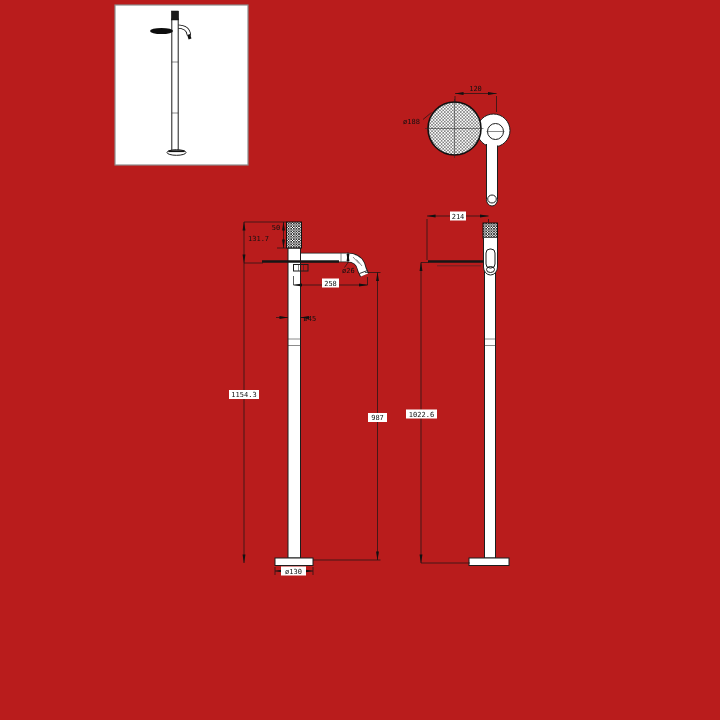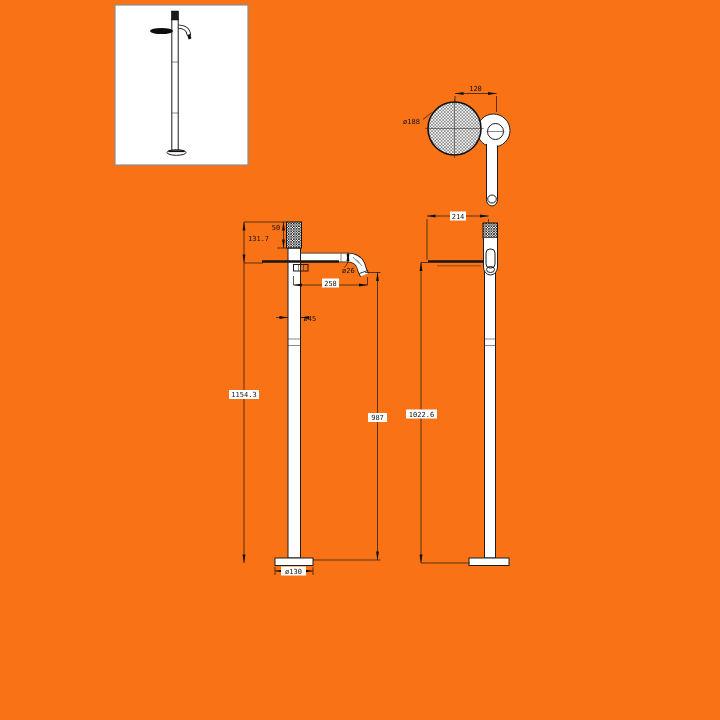--- a/index.html
+++ b/index.html
@@ -5,21 +5,21 @@
   html, body {
     margin: 0;
     padding: 0;
     background: #ffffff;
     font-family: "DejaVu Sans Mono", "Liberation Mono", monospace;
   }
   #canvas {
     position: relative;
     width: 720px;
     height: 720px;
-    background: #f97316;
+    background: #b91c1c;
     overflow: hidden;
   }
   svg { display: block; }
   text {
     font-family: "DejaVu Sans Mono", "Liberation Mono", monospace;
     font-size: 7px;
     fill: #111111;
   }
   .obj  { stroke: #1d1d1d; stroke-width: 1;   fill: none; }
   .objw { stroke: #1d1d1d; stroke-width: 1;   fill: #ffffff; }

